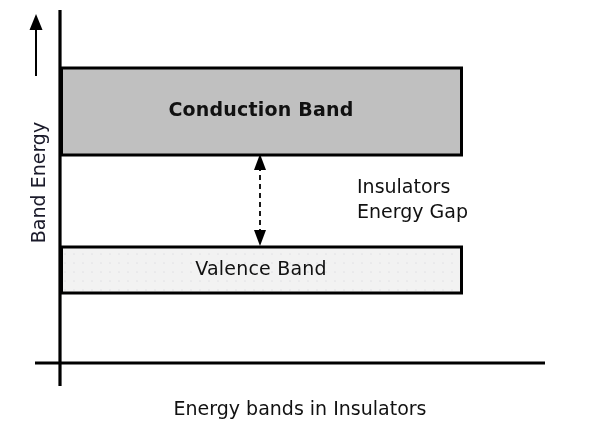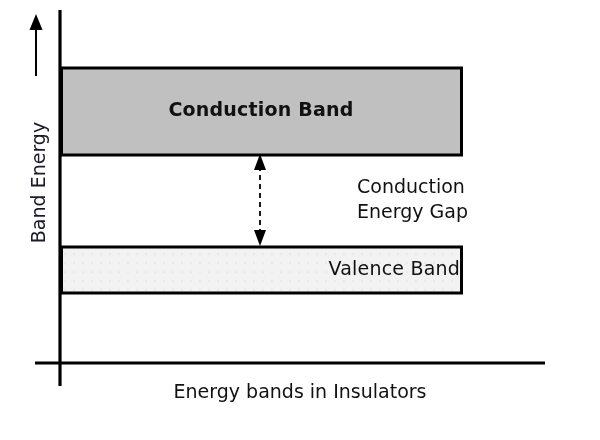--- a/index.html
+++ b/index.html
@@ -38,36 +38,36 @@
     left: 62px;
     top: 100px;
     width: 398px;
     text-align: center;
     font-weight: bold;
   }
   #valence-band-label {
     left: 62px;
     top: 259px;
     width: 398px;
-    text-align: right;
+    text-align: center;
   }
   #gap-label {
     position: absolute;
     left: 357px;
     top: 174px;
     font-size: 19px;
     line-height: 25px;
     color: #111111;
     text-align: left;
     white-space: pre-line;
   }
   #caption {
     position: absolute;
     left: 0;
-    top: 382px;
+    top: 399px;
     width: 600px;
     text-align: center;
     font-size: 19px;
     line-height: 1;
     color: #111111;
   }
   #y-axis-title {
     position: absolute;
     left: -42px;
     top: 173px;
@@ -119,18 +119,18 @@
       <path d="M260,246 L266,230 L254,230 Z" fill="#000000"></path>
     </g>
   </svg>
 
   <div id="y-axis-title">Band Energy</div>
 
   <div class="band-label" id="conduction-band-label">Conduction Band</div>
 
   <div class="band-label" id="valence-band-label">Valence Band</div>
 
-  <div id="gap-label">Conduction
+  <div id="gap-label">Insulators
 Energy Gap</div>
 
   <div id="caption">Energy bands in Insulators</div>
 
 </div>
 
 </body></html>

